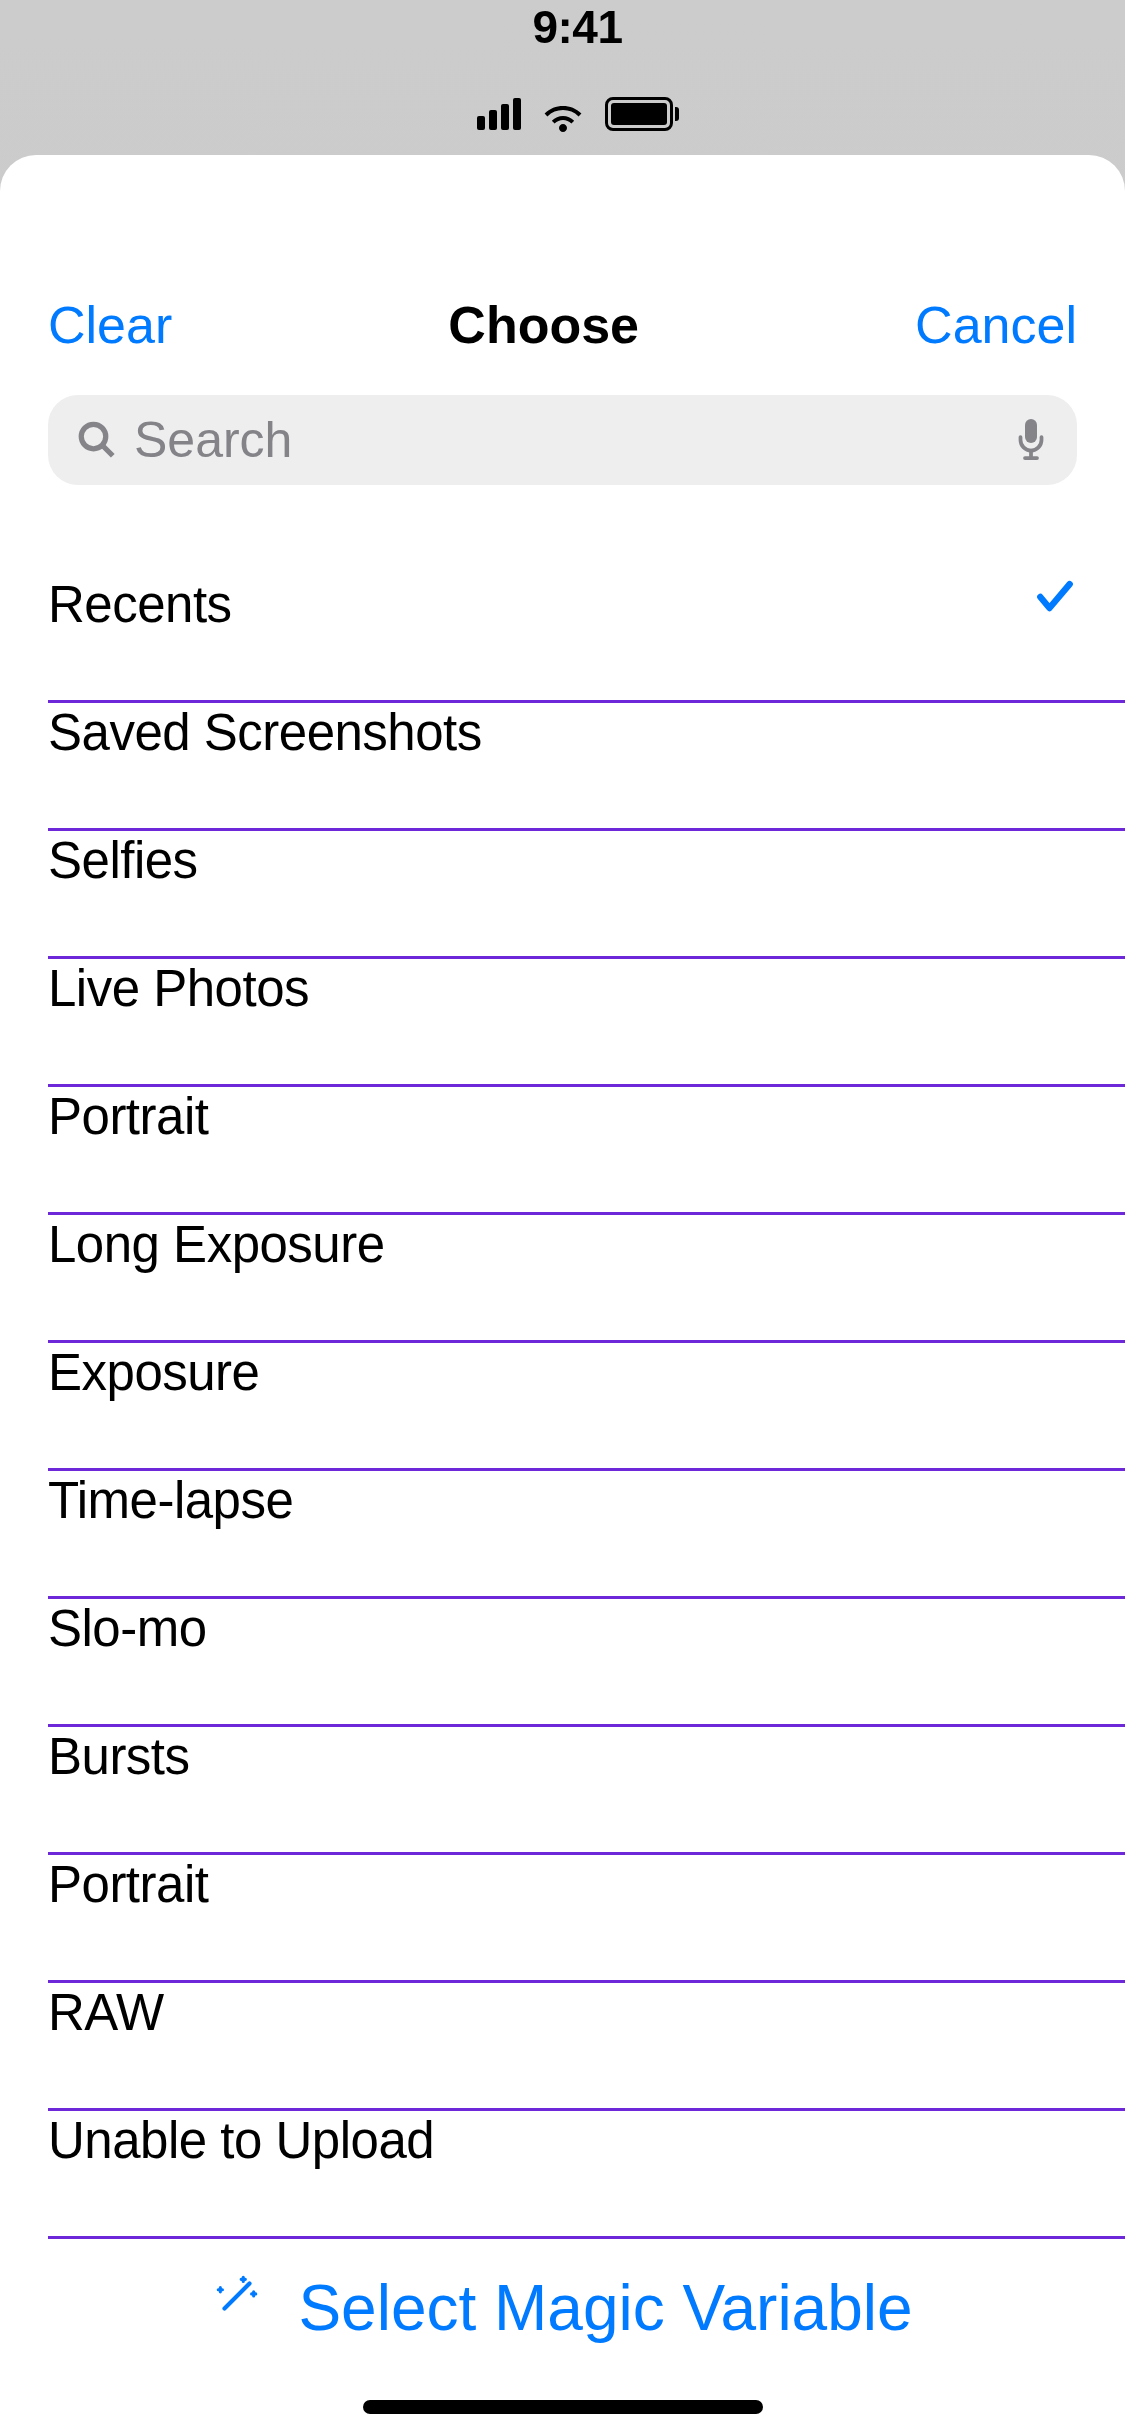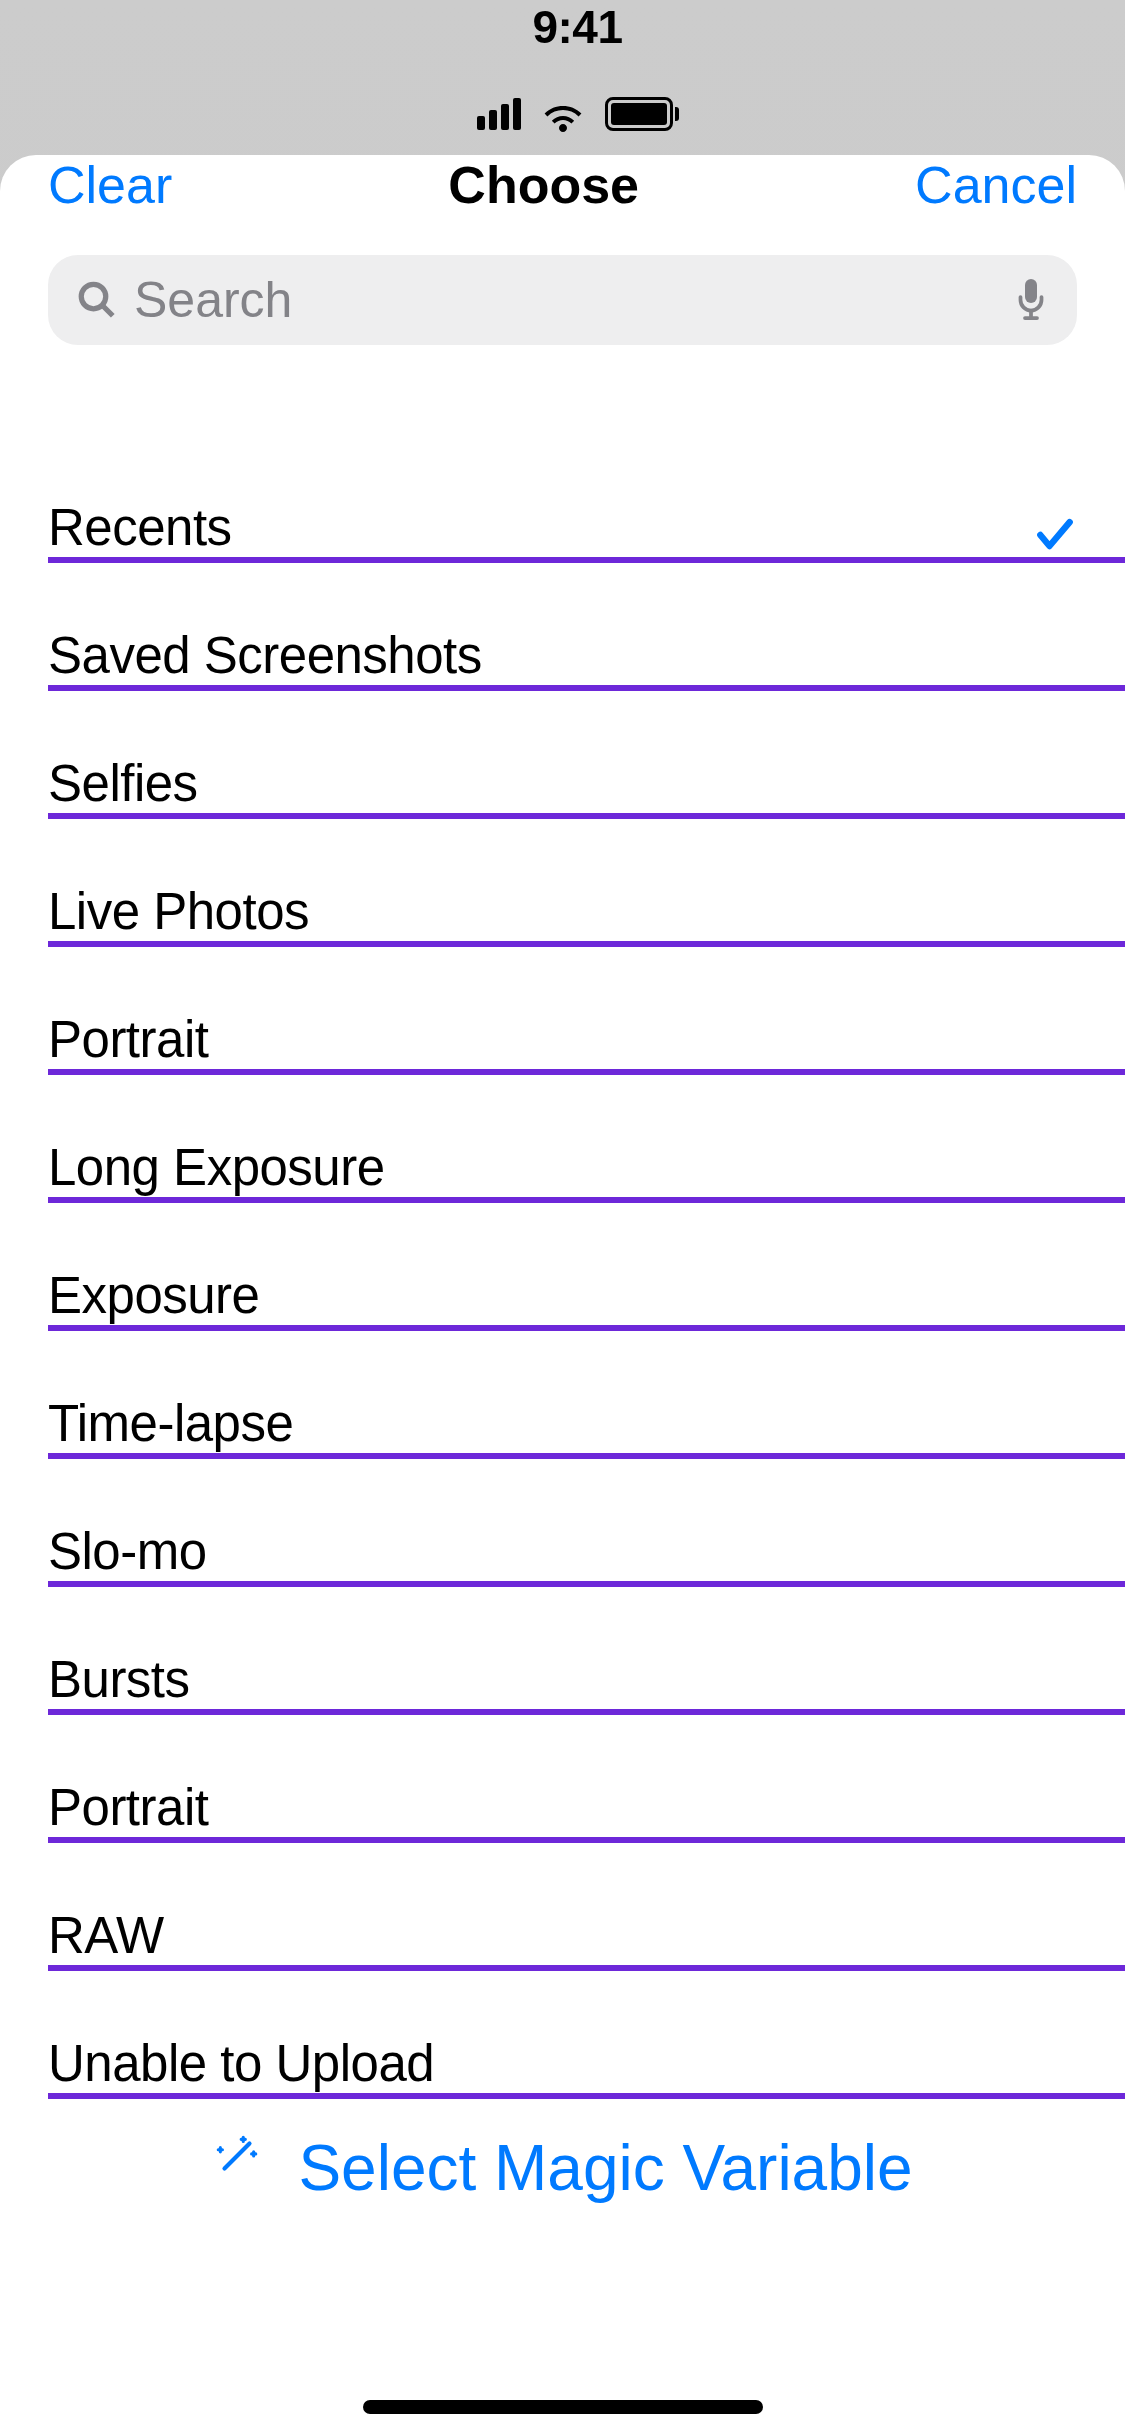--- a/index.html
+++ b/index.html
@@ -78,20 +78,21 @@
       margin-left: 2px;
     }
     .sheet {
       position: absolute;
       top: 155px;
       left: 0;
       right: 0;
       bottom: 0;
       background: #fff;
       border-radius: 36px 36px 0 0;
+      padding-top: 140px;
     }
     .nav-bar {
       display: flex;
       justify-content: space-between;
       align-items: center;
       padding: 0 48px;
       margin-bottom: 40px;
     }
     .nav-button {
       font-size: 52px;
@@ -133,23 +134,23 @@
     .mic-icon {
       color: #848489;
       flex-shrink: 0;
     }
     .list {
       padding-left: 48px;
     }
     .list-item {
       display: flex;
       justify-content: space-between;
-      align-items: flex-end;
+      align-items: flex-start;
       height: 128px;
-      border-bottom: 6px solid #6d28d9;
+      border-bottom: 3px solid #6d28d9;
       padding-right: 48px;
       cursor: pointer;
     }
     .list-item-label {
       font-size: 51px;
       color: #000;
       font-weight: 400;
       letter-spacing: -0.5px;
     }
     .checkmark {

